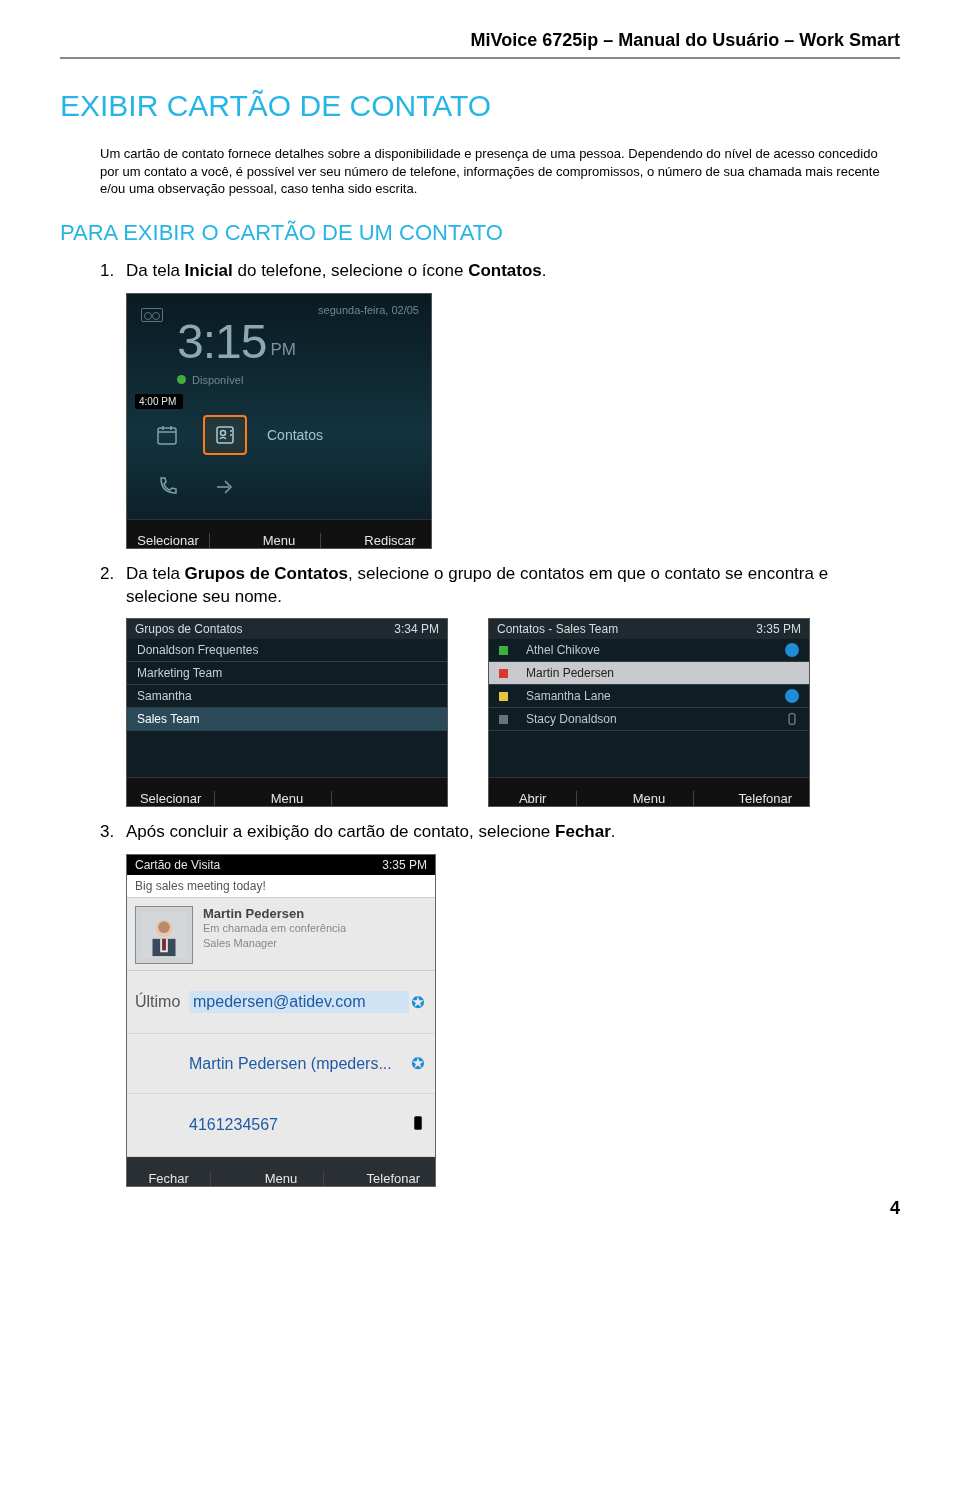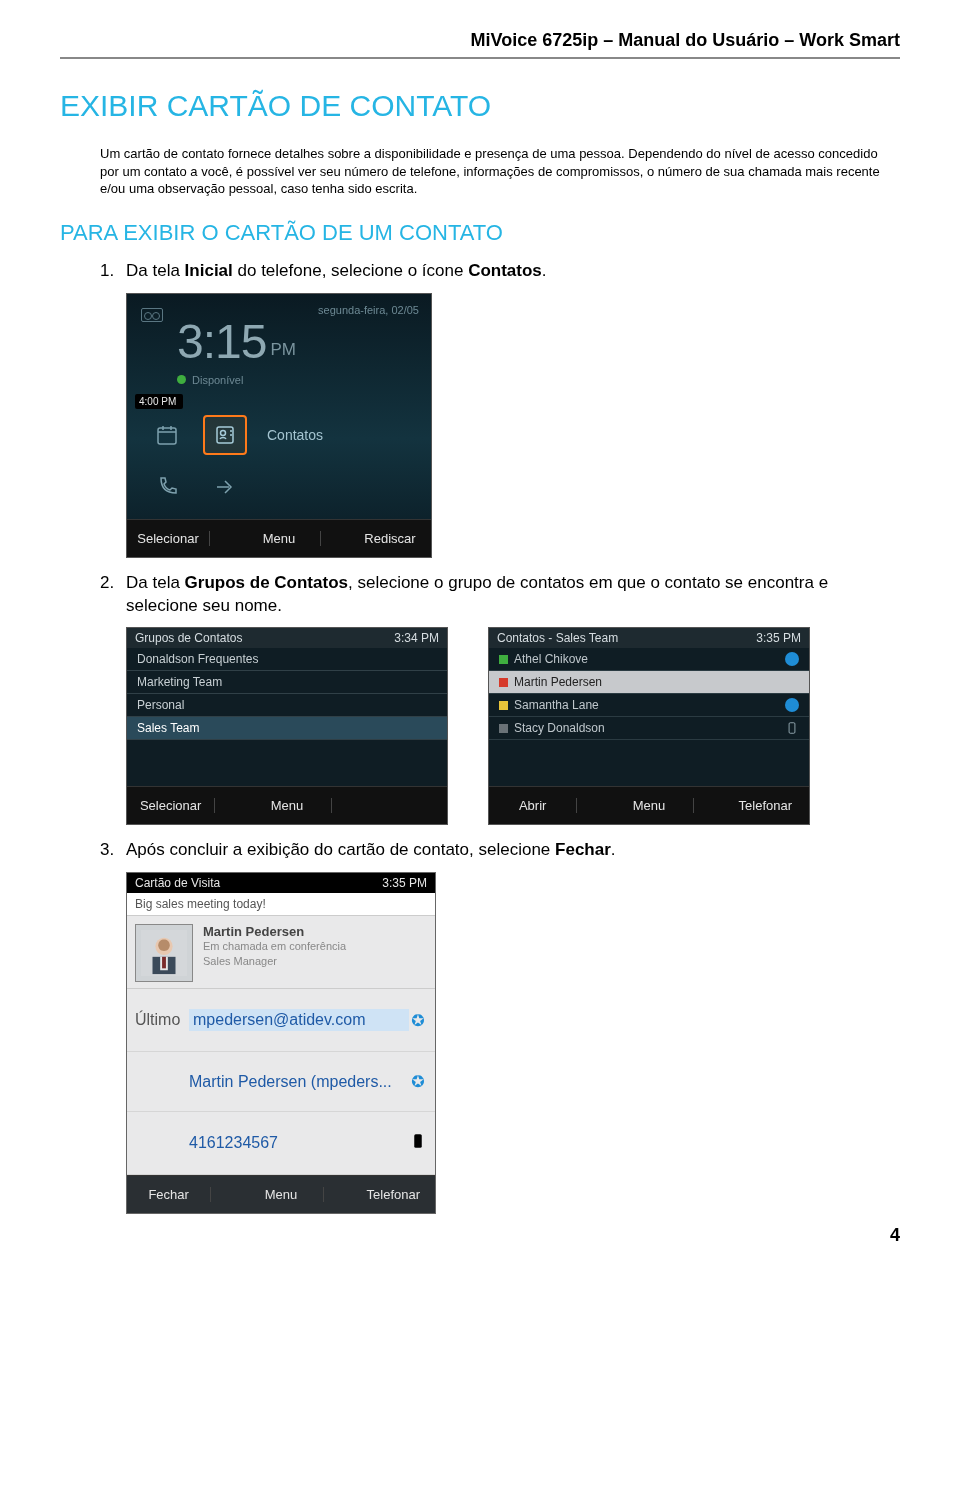--- a/index.html
+++ b/index.html
@@ -70,22 +70,22 @@
     color: #c8d0d4;
   }
   .screen-dark-list .row.selected {
     background: #2a4a5a;
     color: #fff;
   }
   .softkeys {
     display: flex;
     background: #111;
     border-top: 1px solid #333;
-    height: 38px;
-    align-items: center;
+    height: 29px;
+    align-items: flex-end;
     gap: 28px;
   }
   .softkeys .sk {
     flex: 1;
     text-align: center;
     color: #e5e5e5;
     font-size: 13px;
     border-right: 1px solid #444;
     display:flex;align-items:center;justify-content:center;
   }
@@ -127,21 +127,21 @@
 
   
   .two-col {
     display: flex;
     gap: 40px;
     margin: 8px 0 14px 66px;
   }
   .screen-groups, .screen-contacts { width: 322px; }
   .screen-groups .list, .screen-contacts .list { min-height:138px; background:#0f1d24;}
   .contact-row { display:flex; align-items:center; justify-content:space-between; padding:4px 10px; border-bottom:1px solid #2b3b42; }
-  .contact-row .left{display:flex;align-items:center;gap:6px;}
+  .contact-row .left{display:flex;align-items:center;gap:18px;}
   .pres-sq{width:9px;height:9px;}
   .pres-green{background:#3fae3f;}
   .pres-red{background:#d63a2a;}
   .pres-yellow{background:#e8c43a;}
   .pres-gray{background:#6a7277;}
   .contact-row.sel{background:#c7c9cc;color:#222;}
   .stat-icon{width:14px;height:14px;}
   .stat-icon.badge{border-radius:50%;background:#1f8dd6;color:#fff;font-size:9px;display:flex;align-items:center;justify-content:center;}
   .stat-icon.phone svg{width:14px;height:14px;fill:none;stroke:#9fb4bd;stroke-width:1.5;}
 
@@ -238,21 +238,21 @@
 <div class="two-col">
 
   <div class="screen screen-groups screen-dark-list">
     <div class="titlebar">
       <span>Grupos de Contatos</span>
       <span>3:34 PM</span>
     </div>
     <div class="list" id="groups-list">
         <div class="row">Donaldson Frequentes</div>
         <div class="row">Marketing Team</div>
-        <div class="row">Personal</div>
+        <div class="row">Samantha</div>
         <div class="row selected">Sales Team</div>
       </div>
     <div class="softkeys">
       <div class="sk">Selecionar</div>
       <div class="sk">Menu</div>
       <div class="sk"></div>
     </div>
   </div>
 
   <div class="screen screen-contacts">

